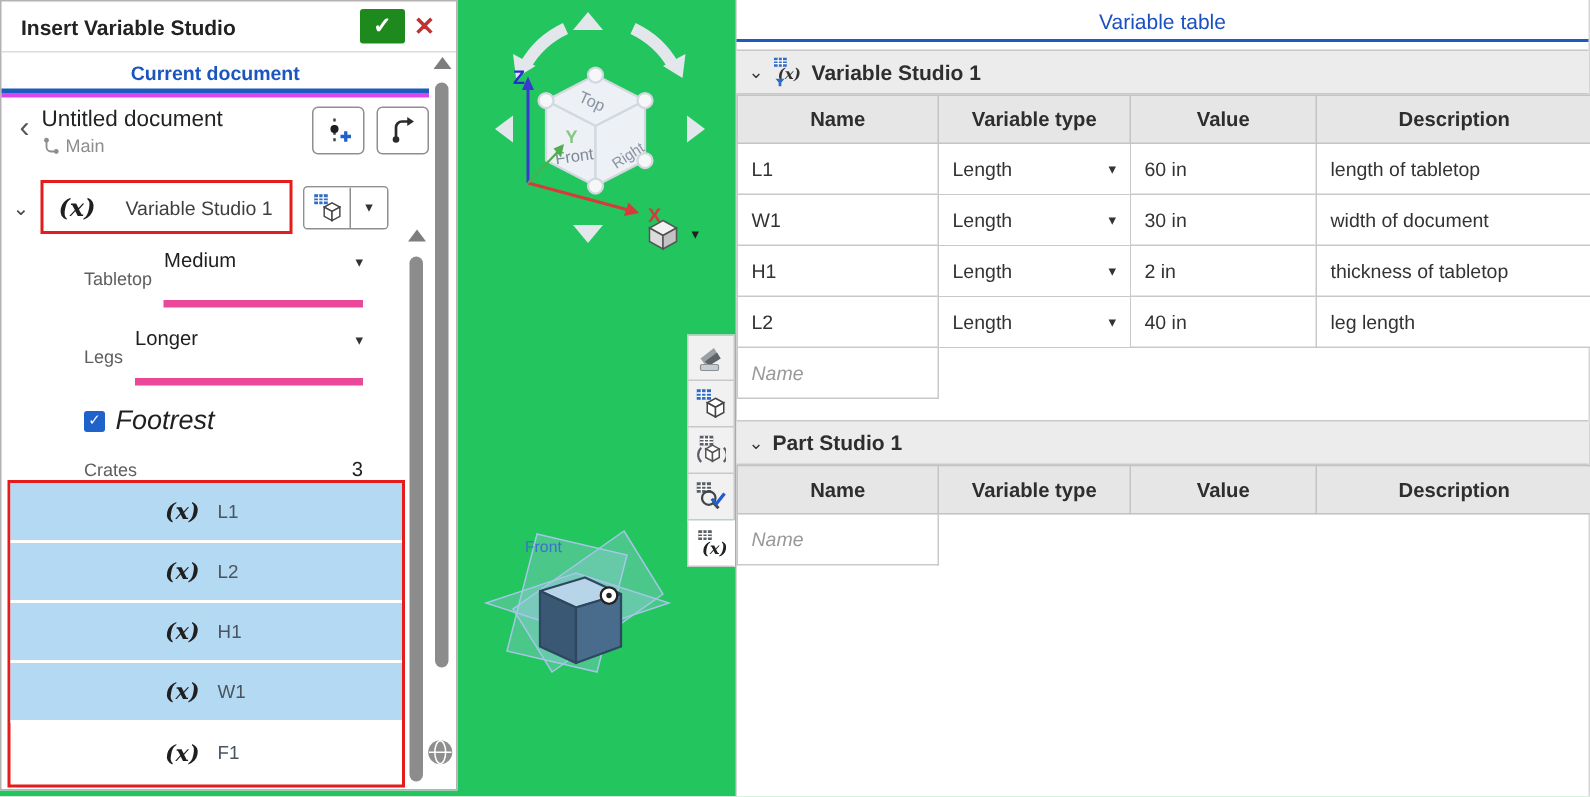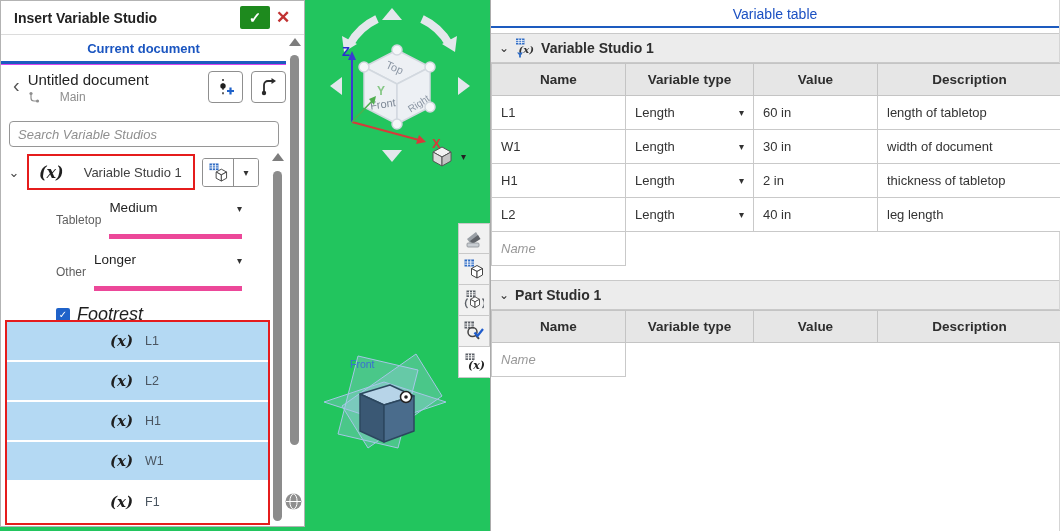--- a/index.html
+++ b/index.html
@@ -6,27 +6,27 @@
   html,body { width:1060px; height:531px; background:#fff; font-family:"Liberation Sans",sans-serif; overflow:hidden; }
   .stage { position:relative; width:1060px; height:531px; background:#22c55e; }
 
   
   .dialog { position:absolute; left:0; top:0; width:305px; height:527px; background:#fff; border:1px solid #b3b3b3; }
   .dlg-title { height:34px; display:flex; align-items:center; padding:0 8px 0 13px; border-bottom:1px solid #dcdcdc; }
   .dlg-title-text { font-size:14px; font-weight:bold; color:#222; }
   .spacer { flex:1; }
   .check-btn { width:30px; height:23px; background:#1e8a1e; border:none; border-radius:2px; color:#fff; font-size:15px; font-weight:bold; line-height:23px; text-align:center; cursor:pointer; }
   .close-btn { width:26px; height:23px; background:transparent; border:none; color:#c13232; font-size:17px; font-weight:bold; line-height:23px; text-align:center; cursor:pointer; }
-  .dlg-tabs { height:30px; display:flex; margin-right:18px; border-bottom:1px solid #d946ef;gap:44px; }
+  .dlg-tabs { height:30px; display:flex; margin-right:18px; border-bottom:3px solid #d946ef;gap:44px; }
   .tab { flex:1; text-align:center; font-size:13px; line-height:28px; color:#3c3c3c; cursor:pointer; }
   .tab.active { color:#1a55c0; font-weight:bold; border-bottom:3px solid #1d5bbf; }
   .doc-row { display:flex; align-items:flex-start; margin:6px 18px 0 6px; height:42px; }
   .back { font-size:20px; color:#555; margin:4px 8px 0 6px; cursor:pointer; line-height:20px; }
   .doc-name { font-size:15px; font-weight:normal; color:#222; }
-  .doc-sub { display:flex; align-items:center; gap:20px; margin-top:2px; }
+  .doc-sub { display:flex; align-items:center; gap:4px; margin-top:2px; }
   .doc-sub span { font-size:12px; color:#8d8d8d; }
   .icon-btn { width:35px; height:32px; background:#fff; border:1px solid #8f8f8f; border-radius:4px; margin-left:8px; display:flex; align-items:center; justify-content:center; cursor:pointer; }
   .search { display:block; width:270px; height:26px; margin:8px 18px 0 8px; border:1px solid #969696; border-radius:4px; padding:0 8px; font-size:13px; font-family:"Liberation Sans",sans-serif; color:#444; }
   .search::placeholder { color:#8f8f8f; font-style:italic; }
   .vs-row { display:flex; align-items:center; margin-top:7px; height:36px; }
   .chev { width:26px; text-align:center; font-size:13px; color:#444; cursor:pointer; }
   .red-box { display:flex; align-items:center; width:168px; height:36px; border:2px solid #e51c1c; padding-left:10px; gap:20px; cursor:pointer; }
   .varx { font-family:"DejaVu Serif",serif; font-style:italic; font-weight:bold; font-size:16px; color:#1f1f1f; }
   .vs-name { font-size:13px; color:#3f3f3f; }
   .vs-btns { display:flex; margin-left:7px; border:1px solid #8f8f8f; border-radius:3px; overflow:hidden; height:29px; }
@@ -120,21 +120,20 @@
         </svg>
       </button>
       <button class="icon-btn">
         <svg width="22" height="22" viewBox="0 0 22 22">
           <circle cx="6" cy="17" r="2.2" fill="#2b2b2b"></circle>
           <path d="M6 15.5 V9 a4 4 0 0 1 4 -4 h4" fill="none" stroke="#2b2b2b" stroke-width="1.8"></path>
           <polygon points="13.5,2 18,5 13.5,8" fill="#2b2b2b"></polygon>
         </svg>
       </button>
     </div>
-    <input class="search" placeholder="Search Variable Studios" style="">
     <div class="vs-row">
       <span class="chev">⌄</span>
       <div class="red-box">
         <span class="varx">(x)</span>
         <span class="vs-name">Variable Studio 1</span>
       </div>
       <div class="vs-btns">
         <button class="cube-btn">
           <svg width="19" height="19" viewBox="0 0 20 20">
             <rect x="0.5" y="0.5" width="9.5" height="7" fill="#2e6bc4"></rect>
@@ -149,29 +148,33 @@
     </div>
     <div class="form">
       <div class="frow">
         <span class="flabel">Tabletop</span>
         <span class="sel">
           <span class="val">Medium</span>
           <span class="caret">▾</span>
         </span>
       </div>
       <div class="frow">
-        <span class="flabel">Other</span>
+        <span class="flabel">Legs</span>
         <span class="sel">
           <span class="val">Longer</span>
           <span class="caret">▾</span>
         </span>
       </div>
       <div class="chkrow">
         <span class="chk">✓</span>
         <span class="chklabel">Footrest</span>
+      </div>
+      <div class="craterow">
+        <span class="flabel">Crates</span>
+        <span class="numline">3</span>
       </div>
       <div class="generate">Generate</div>
     </div>
 
     <div class="var-list">
       <div class="vitem hl">
         <span class="varx">(x)</span>
         <span class="vlabel">L1</span>
       </div>
       <div class="vitem hl">

